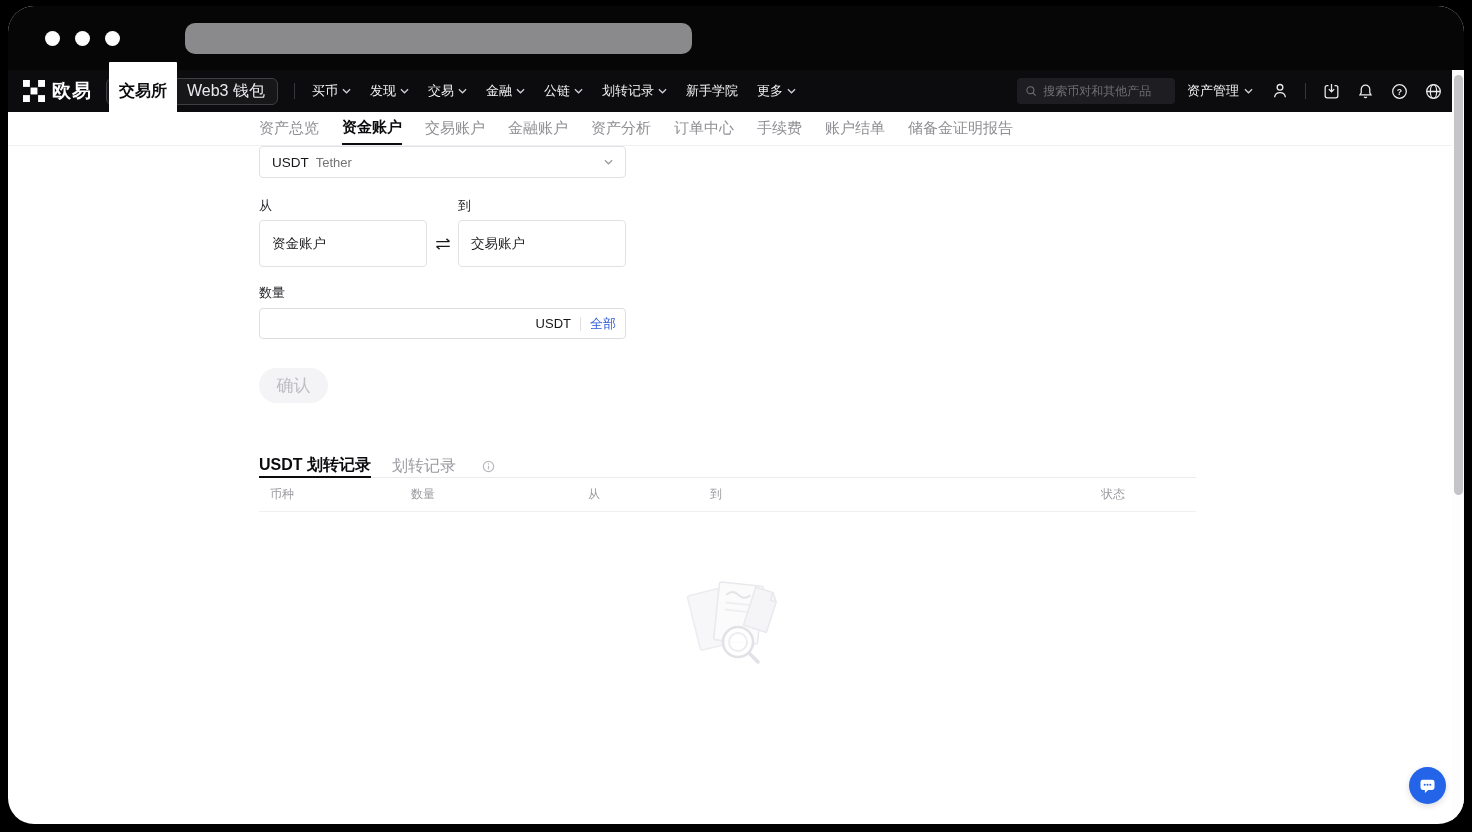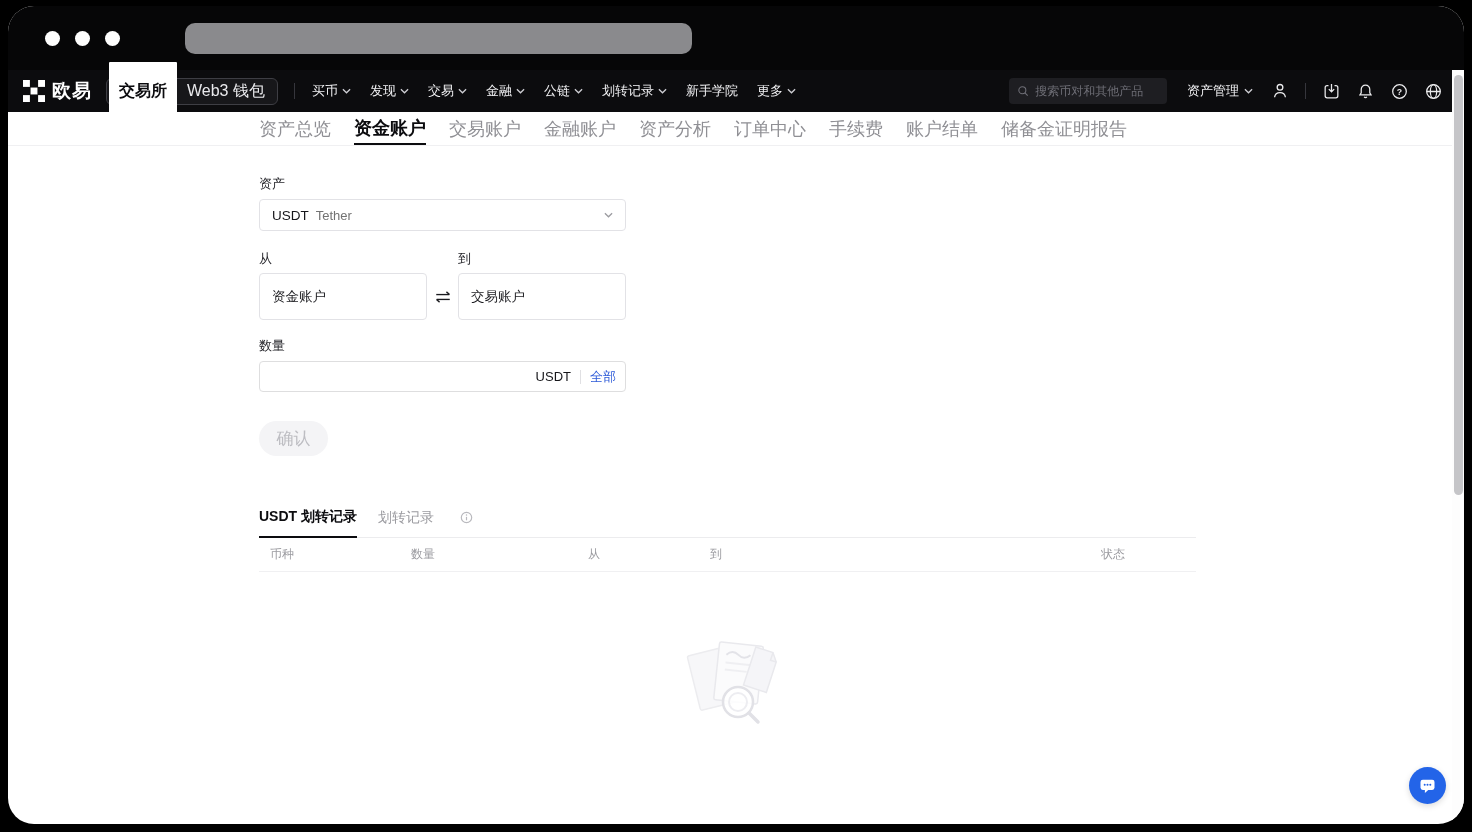--- a/index.html
+++ b/index.html
@@ -28,27 +28,27 @@
   .menu-item { display:flex; align-items:center; gap:4px; color:#f2f2f4; font-size:13px; font-weight:500;
     white-space:nowrap; cursor:pointer; padding:4px 3px; }
   .chev { width:9px; height:6px; display:inline-block; }
   .nav-right { margin-left:auto; display:flex; align-items:center; }
   .searchbox { width:158px; height:26px; background:#1e1e22; border-radius:4px; display:flex; align-items:center;
     padding:0 8px; gap:6px; }
   .searchbox input { background:transparent; border:none; outline:none; color:#f9a8d4; font-size:12px; width:100%;
     font-family:"Liberation Sans","DejaVu Sans",sans-serif; }
   .searchbox input::placeholder { color:#6e6e76; }
   .assets-menu { display:flex; align-items:center; gap:5px; color:#f2f2f4; font-size:13px; font-weight:500;
-    margin-left:20px; white-space:nowrap; cursor:pointer; }
+    margin-left:12px; white-space:nowrap; cursor:pointer; }
   .nav-icon { width:34px; height:30px; display:flex; align-items:center; justify-content:center; cursor:pointer; }
 
   
   .subnav { height:34px; border-bottom:1px solid #f0f0f2; display:flex; align-items:stretch; gap:23px;
     padding-left:251px; background:#fff; }
-  .subnav-item { display:flex; align-items:center; font-size:18px; color:#8f8f94; cursor:pointer; white-space:nowrap; }
+  .subnav-item { display:flex; align-items:center; font-size:15px; color:#8f8f94; cursor:pointer; white-space:nowrap; }
   .subnav-item.active { color:#0c0c0f; font-weight:700; border-bottom:2.5px solid #0c0c0f; }
 
   
   .main { padding-left:251px; width:1188px; }
   .page-title { margin-top:33px; font-size:20px; font-weight:700; color:#0c0c0f; }
 
   .field-label { margin-top:29px; font-size:13px; color:#26262b; margin-bottom:6px; }
   .select-box { width:367px; height:32px; border:1px solid #e2e2e6; border-radius:4px; display:flex;
     align-items:center; padding:0 12px; cursor:pointer; background:#fff; }
   .sel-main { font-size:13.5px; color:#16161a; font-weight:500; }
@@ -75,21 +75,21 @@
   .avail-label { color:#9b9ba0; }
   .avail-val { color:#26262b; }
 
   .confirm-btn { margin-top:29px; width:69px; height:35px; border:none; border-radius:22px; background:#f4f4f6;
     color:#bdbdc2; font-size:17px; cursor:not-allowed;
     font-family:"Liberation Sans","DejaVu Sans",sans-serif; }
 
   
   .records { margin-top:52px; width:937px; }
   .tabs { display:flex; gap:21px; border-bottom:1px solid #ececee; }
-  .tab { font-size:14px; padding-bottom:10px; cursor:pointer; display:flex; align-items:center; gap:3px; }
+  .tab { font-size:16px; cursor:pointer; display:flex; align-items:center; gap:3px; }
   .tab.active { color:#0c0c0f; font-weight:700; border-bottom:2.5px solid #0c0c0f; margin-bottom:-1px; }
   .tab.inactive { color:#9b9ba0;gap:26px; }
   .thead { display:grid; grid-template-columns:141px 177px 122px 123px 1fr 60px; padding:0 11px;
     height:34px; align-items:center; border-bottom:1px solid #f0f0f2; }
   .th { font-size:12px; color:#9b9ba0; }
   .th.right { text-align:right; }
   .empty { margin-top:64px; display:flex; flex-direction:column; align-items:center; }
 
   
   .scrollbar { position:absolute; top:64px; right:0; bottom:0; width:12px; background:#fdfdfd; z-index:40; }
@@ -239,21 +239,20 @@
     <div class="subnav-item">金融账户</div>
     <div class="subnav-item">资产分析</div>
     <div class="subnav-item">订单中心</div>
     <div class="subnav-item">手续费</div>
     <div class="subnav-item">账户结单</div>
     <div class="subnav-item">储备金证明报告</div>
   </div>
 
   <div class="main">
 
-    <div class="field-label">资产</div>
     <div class="select-box">
       <span class="sel-main">USDT</span>
       <span class="sel-sub">Tether</span>
       <svg class="chev sel-caret" viewBox="0 0 10 6">
         <path d="M1 1 L5 5 L9 1" stroke="#9b9ba0" stroke-width="1.4" fill="none"></path>
         </svg>
     </div>
 
     <div class="fromto-row">
       <div class="fromto-col">

